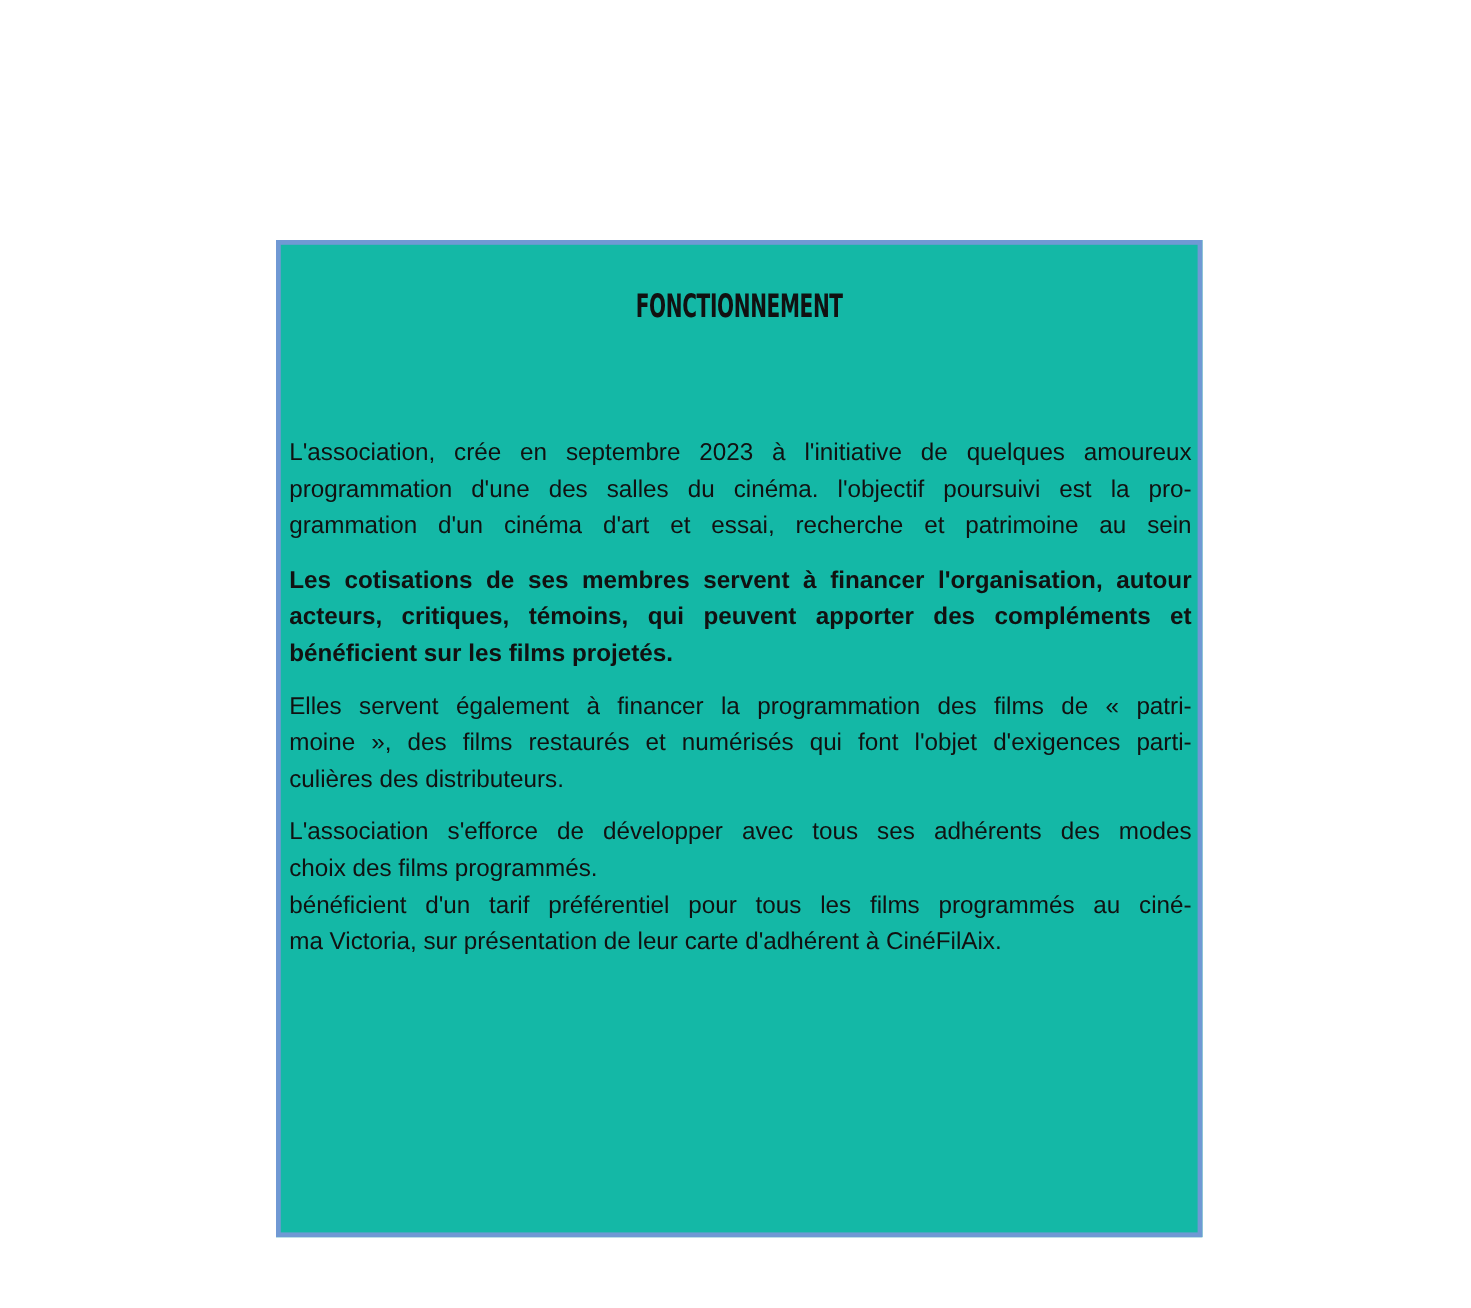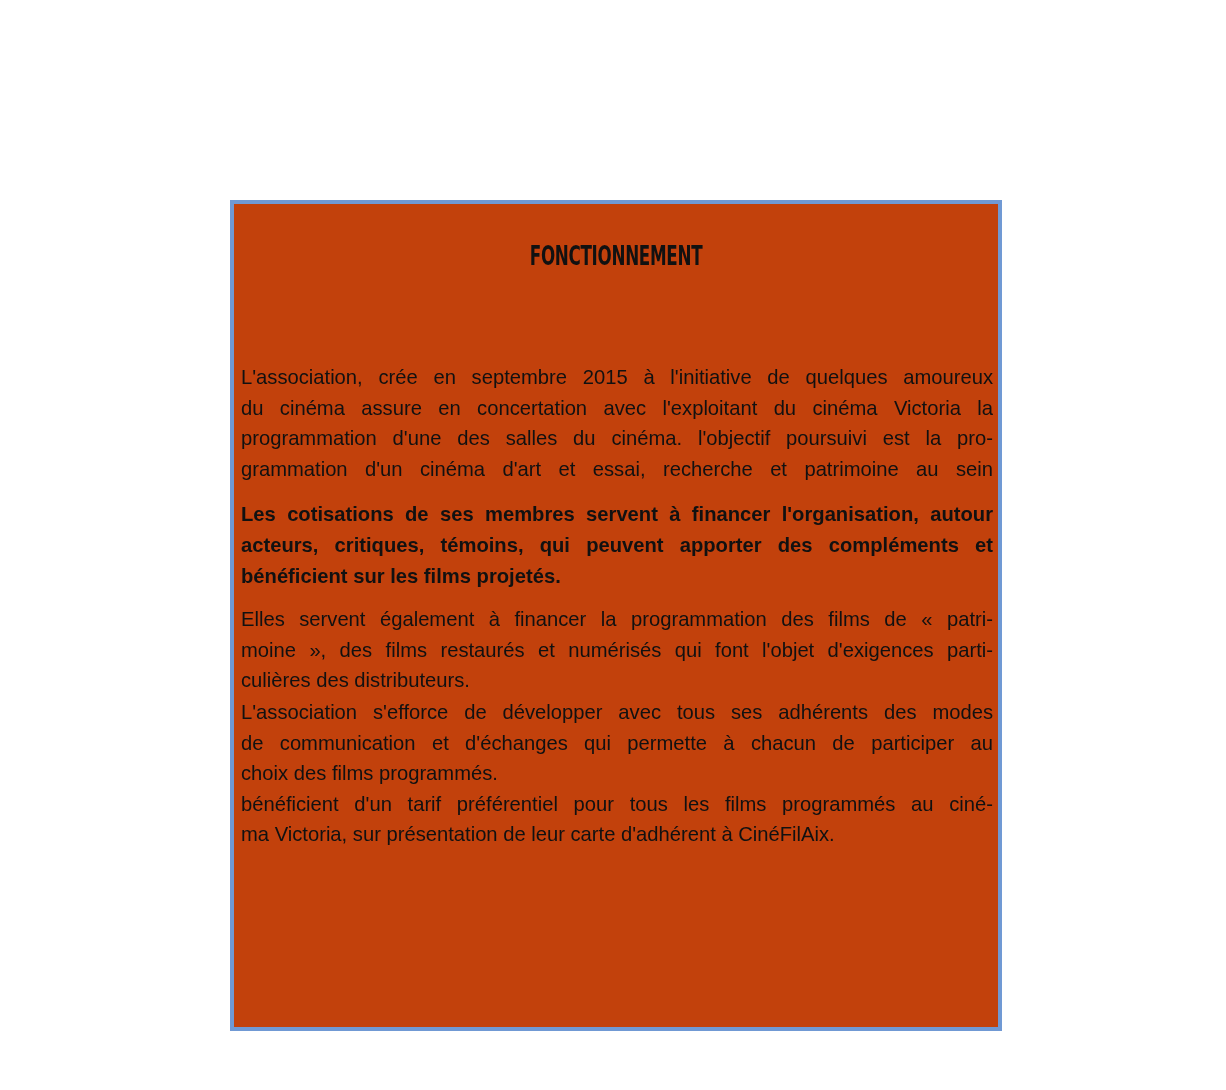--- a/index.html
+++ b/index.html
@@ -15,21 +15,21 @@
       font-family: "Liberation Sans", "DejaVu Sans", sans-serif;
       color: #111111;
     }
     .frame {
       position: absolute;
       left: 230px;
       top: 200px;
       width: 764px;
       height: 823px;
       border: 4px solid #7099d4;
-      background: #c2410c;
+      background: #14b8a6;
     }
     .title {
       position: absolute;
       left: 0;
       right: 0;
       top: 36px;
       text-align: center;
       font-family: "DejaVu Sans", sans-serif;
       font-weight: bold;
       font-size: 27px;
@@ -46,61 +46,59 @@
     }
     .para {
       margin: 0;
       font-size: 20.2px;
       line-height: 30.6px;
       text-align: justify;
       hyphens: manual;
     }
     .para.p1 { margin-bottom: 15px; }
     .para.p2 { margin-bottom: 13px; font-weight: bold; }
-    .para.p3 { margin-bottom: 1px; }
+    .para.p3 { margin-bottom: 13px; }
     .para.p4 { }
     .line {
       display: block;
       text-align: justify;
       text-align-last: justify;
       white-space: nowrap;
     }
     .line.last {
       text-align-last: left;
     }
   </style>
 </head>
 <body>
 
 <div class="frame">
   <div class="title">FONCTIONNEMENT</div>
 
   <div class="body-text">
     <p class="para p1">
-      <span class="line">L'association, crée en septembre 2015 à l'initiative de quelques amoureux</span>
-      <span class="line">du cinéma assure en concertation avec l'exploitant du cinéma Victoria la</span>
+      <span class="line">L'association, crée en septembre 2023 à l'initiative de quelques amoureux</span>
       <span class="line">programmation d'une des salles du cinéma. l'objectif poursuivi est la pro-</span>
       <span class="line">grammation d'un cinéma d'art et essai, recherche et patrimoine au sein</span>
     </p>
 
     <p class="para p2">
       <span class="line">Les cotisations de ses membres servent à financer l'organisation, autour</span>
       <span class="line">acteurs, critiques, témoins, qui peuvent apporter des compléments et</span>
       <span class="line last">bénéficient sur les films projetés.</span>
     </p>
 
     <p class="para p3">
       <span class="line">Elles servent également à financer la programmation des films de « patri-</span>
       <span class="line">moine », des films restaurés et numérisés qui font l'objet d'exigences parti-</span>
       <span class="line last">culières des distributeurs.</span>
     </p>
 
     <p class="para p4">
       <span class="line">L'association s'efforce de développer avec tous ses adhérents des modes</span>
-      <span class="line">de communication et d'échanges qui permette à chacun de participer au</span>
       <span class="line last">choix des films programmés.</span>
     </p>
 
     <p class="para p5">
       <span class="line">bénéficient d'un tarif préférentiel pour tous les films programmés au ciné-</span>
       <span class="line last">ma Victoria, sur présentation de leur carte d'adhérent à CinéFilAix.</span>
     </p>
   </div>
 </div>
 

